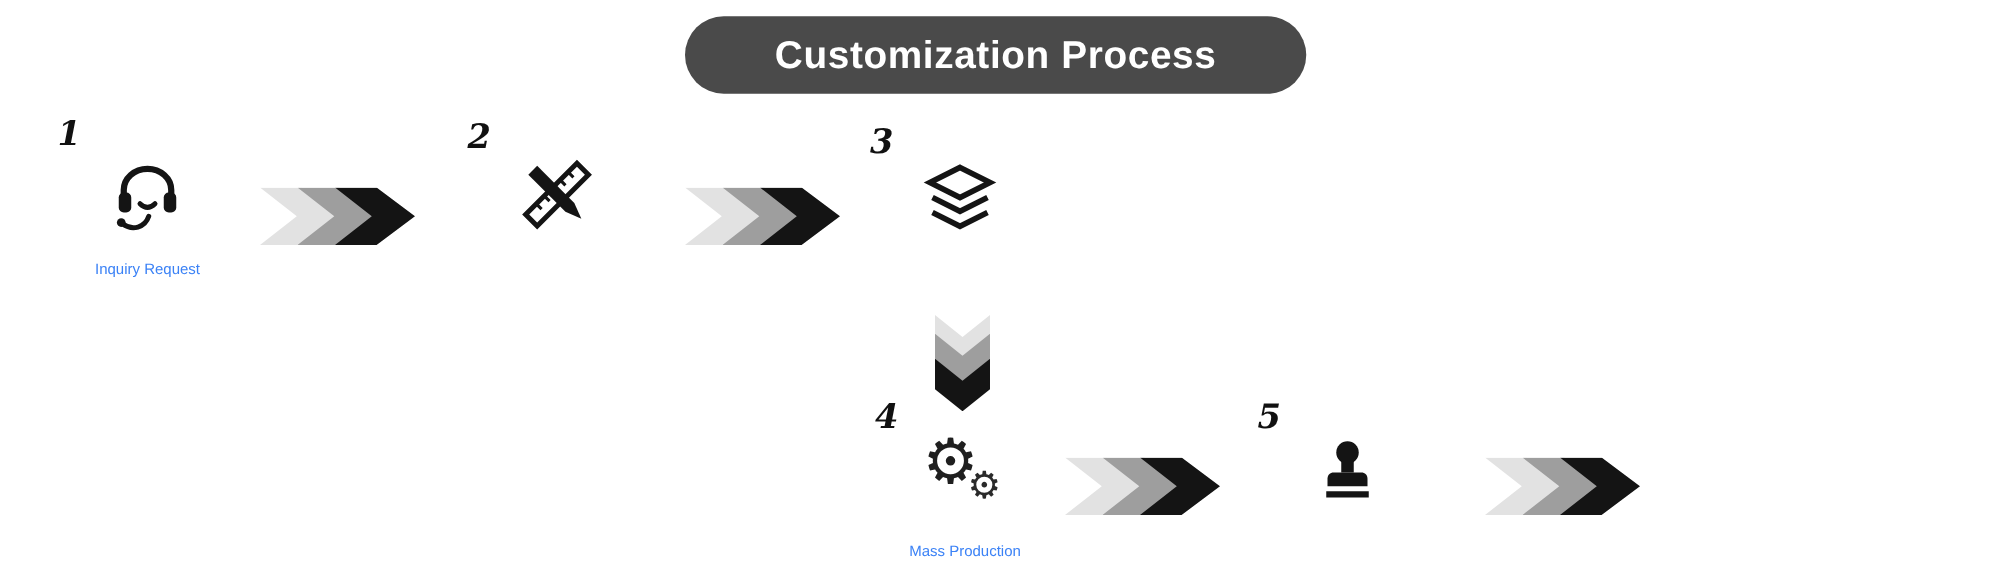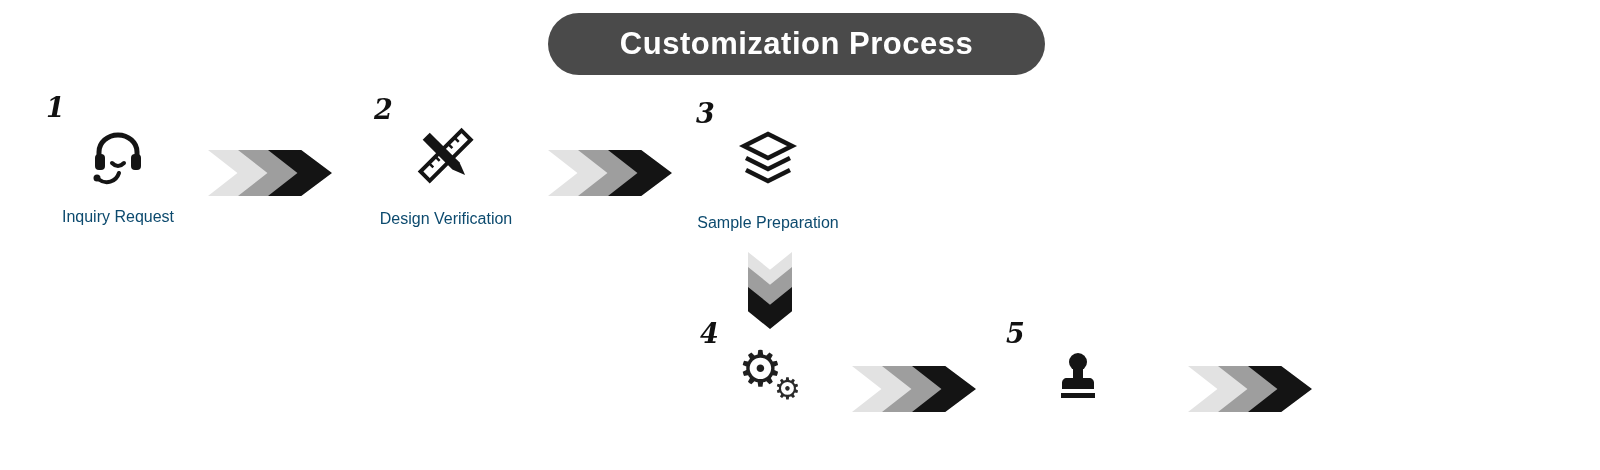--- a/index.html
+++ b/index.html
@@ -42,21 +42,21 @@
   }
   .step .icon{
     width:64px;height:64px;
     margin:24px auto 0 auto;
     color:var(--icon-color);
     position:relative;
   }
   .step .icon svg{width:100%;height:100%;display:block;}
   .step .label{
     margin-top:22px;
-    font-size:16px;color:#0c4a6e;
+    font-size:12px;color:#3b82f6;
     white-space:nowrap;
   }
   
   .gears{font-family:"DejaVu Sans",sans-serif;}
   .gear-big{
     position:absolute;left:-2px;top:-4px;
     font-size:50px;line-height:1;color:#1f1f1f;
   }
   .gear-small{
     position:absolute;left:34px;top:26px;
@@ -117,55 +117,54 @@
       <svg viewBox="0 0 64 64">
         <g transform="rotate(45 32 32)">
           <rect x="25" y="3" width="13" height="58" fill="#ffffff" stroke="currentColor" stroke-width="4"></rect>
           <path d="M25 13 h6 M25 22 h6 M25 31 h6 M25 40 h6 M25 49 h6" stroke="currentColor" stroke-width="2.5"></path>
         </g>
         <g transform="rotate(-45 32 32)">
           <path d="M27 4 h10 v42 l-5 13 l-5 -13 z" fill="currentColor"></path>
         </g>
       </svg>
     </div>
-    <div class="label">Design Verification</div>
   </div>
 
   <div class="chev-right" style="left:548px;top:150px;">
     <div class="chev c1"></div>
     <div class="chev c2"></div>
     <div class="chev c3"></div>
   </div>
 
   <div class="step" style="left:688px;top:104px;width:160px;">
     <span class="num">3</span>
     <div class="icon">
       <svg viewBox="0 0 64 64">
         <g fill="none" stroke="currentColor" stroke-width="4.5" stroke-linejoin="miter">
           <path d="M32 6 L56 18 L32 30 L8 18 Z"></path>
           <path d="M10 30 L32 41 L54 30"></path>
           <path d="M10 42 L32 53 L54 42"></path>
         </g>
       </svg>
     </div>
-    <div class="label">Sample Preparation</div>
   </div>
 
   <div class="chev-down" style="left:748px;top:252px;">
     <div class="chevd d1"></div>
     <div class="chevd d2"></div>
     <div class="chevd d3"></div>
   </div>
 
   <div class="step" style="left:692px;top:324px;width:160px;">
     <span class="num">4</span>
     <div class="icon gears">
       <span class="gear-big">⚙</span>
       <span class="gear-small">⚙</span>
     </div>
+    <div class="label">Mass Production</div>
   </div>
 
   <div class="chev-right" style="left:852px;top:366px;">
     <div class="chev c1"></div>
     <div class="chev c2"></div>
     <div class="chev c3"></div>
   </div>
 
   <div class="step" style="left:998px;top:324px;width:160px;">
     <span class="num">5</span>

